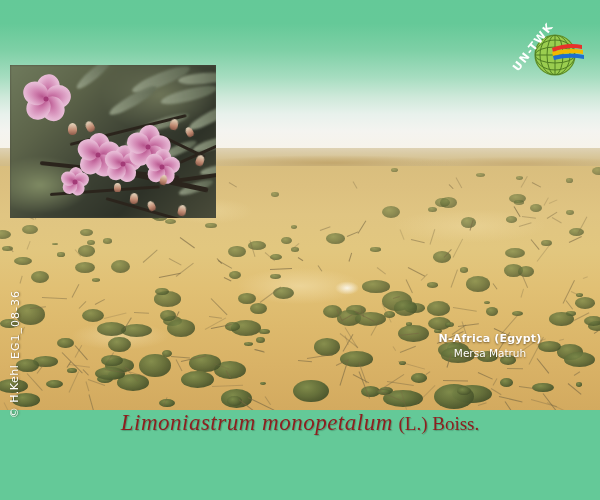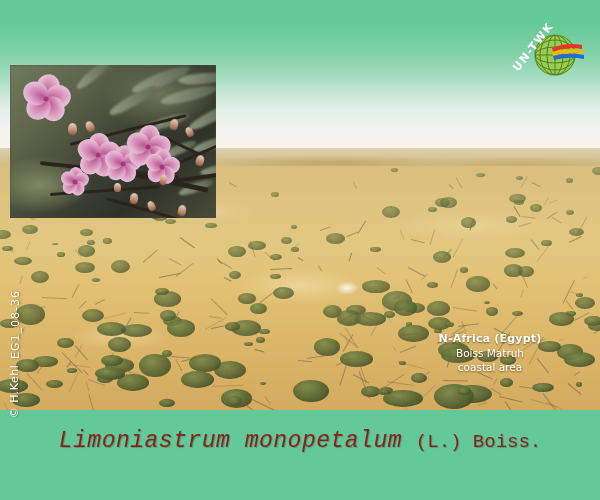--- a/index.html
+++ b/index.html
@@ -129,22 +129,22 @@
   
   .logo{position:absolute;left:512px;top:22px;width:76px;height:62px;z-index:7;}
   .logo svg{display:block;}
 
   
   .caption{
     position:absolute;left:0;top:410px;width:600px;height:90px;
     background:#64c998;text-align:center;
   }
   .sciname{
-    margin-top:18px;color:#8d1f1f;font-size:23px;line-height:26px;
-    font-family:Liberation Mono, monospace;
+    color:#8d1f1f;font-size:23px;line-height:26px;
+    font-family:Liberation Serif, serif;
     text-shadow:1px 1px 1px rgba(0,0,0,.22);
     white-space:nowrap;
   }
   .sciname .genus{font-style:italic;font-weight:normal;letter-spacing:.5px;}
   .sciname .auth{font-style:normal;font-size:19px;letter-spacing:0;}
   .family{
     margin-top:7px;color:#8d1f1f;font-size:15px;line-height:17px;
     text-shadow:1px 1px 1px rgba(0,0,0,.18);
   }
 </style>
@@ -562,22 +562,21 @@
         <div class="bud" style="left: 120px; top: 128px; width: 8px; height: 11px; transform: rotate(4.71233deg);"></div>
         <div class="bud" style="left: 138px; top: 136px; width: 7px; height: 10px; transform: rotate(-25.4764deg);"></div>
         <div class="bud" style="left: 168px; top: 140px; width: 8px; height: 11px; transform: rotate(10.7312deg);"></div>
         <div class="bud" style="left: 104px; top: 118px; width: 7px; height: 9px; transform: rotate(-0.668828deg);"></div>
       </div>
   </div>
 
 
   <div class="locality">
     <div class="l1">N-Africa (Egypt)</div>
-    <div class="l2">Boiss Matruh</div>
-    <div class="l3">coastal area</div>
+    <div class="l2">Mersa Matruh</div>
   </div>
 
   <div class="vcode">EG1_08-36</div>
   <div class="vcopy">© H.Kehl</div>
 
   <div class="logo">
     <svg width="76" height="62" viewBox="0 0 76 62">
       <defs>
         <clipPath id="globeclip">
             <circle cx="43" cy="33" r="20"></circle>

